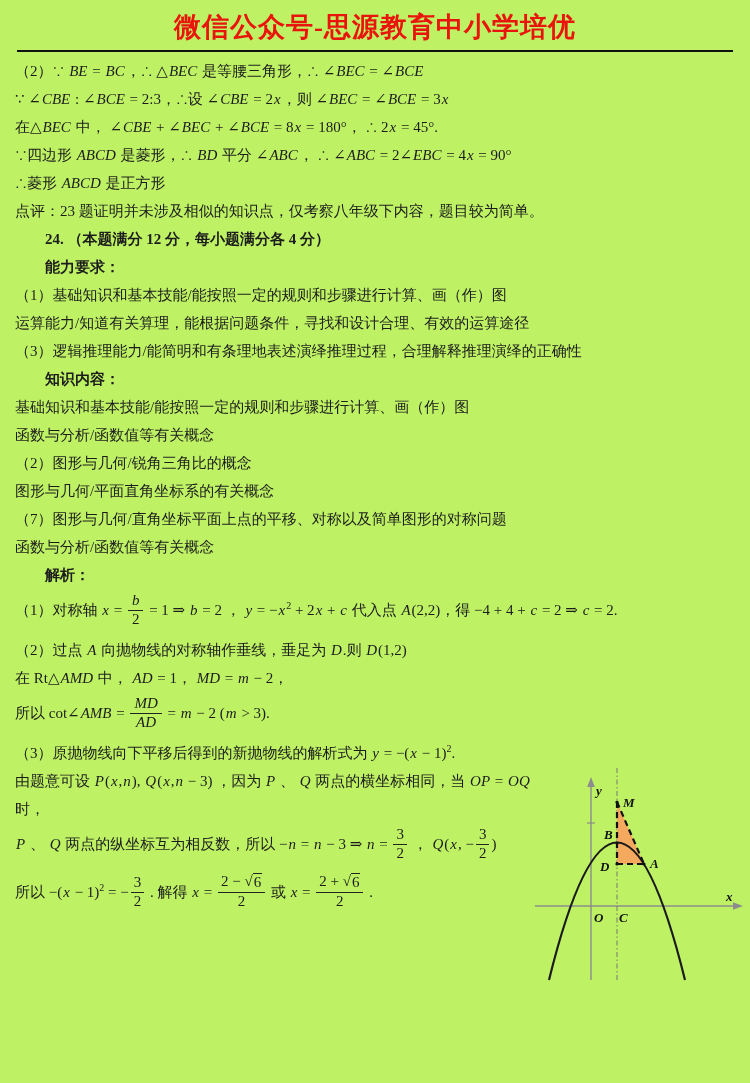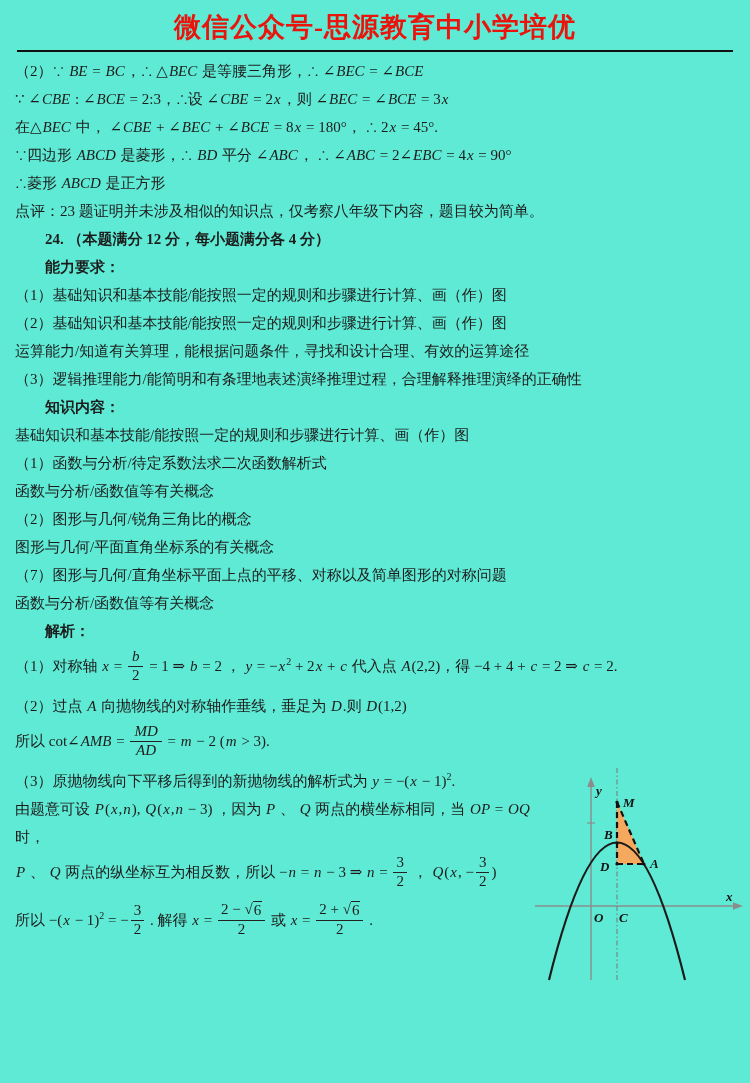--- a/index.html
+++ b/index.html
@@ -1,20 +1,20 @@
 <!DOCTYPE html>
 <html><head>
 <meta charset="utf-8">
 <style>
   html,body { margin:0; padding:0; background:#ffffff; }
   .page {
     position: relative;
     width: 750px;
     height: 1083px;
-    background: #5eead4;
+    background: #bef264;
     box-sizing: border-box;
     padding: 10px 15px 0 15px;
     font-family: "Liberation Serif", "DejaVu Serif", serif;
     color: #1c1c1c;
     overflow: hidden;
   }
   .title {
     text-align: center;
     font-size: 27px;
     font-weight: bold;
@@ -79,37 +79,36 @@
   <div id="doc-lines">
       <div class="line"><span class="seg-t">（2）∵ </span><span class="seg-m">BE</span><span class="seg-t"> = </span><span class="seg-m">BC</span><span class="seg-t">，∴ △</span><span class="seg-m">BEC</span><span class="seg-t"> 是等腰三角形，∴ ∠</span><span class="seg-m">BEC</span><span class="seg-t"> = ∠</span><span class="seg-m">BCE</span></div>
       <div class="line"><span class="seg-t">∵ ∠</span><span class="seg-m">CBE</span><span class="seg-t"> : ∠</span><span class="seg-m">BCE</span><span class="seg-t"> = 2:3，∴设 ∠</span><span class="seg-m">CBE</span><span class="seg-t"> = 2</span><span class="seg-m">x</span><span class="seg-t">，则 ∠</span><span class="seg-m">BEC</span><span class="seg-t"> = ∠</span><span class="seg-m">BCE</span><span class="seg-t"> = 3</span><span class="seg-m">x</span></div>
       <div class="line"><span class="seg-t">在△</span><span class="seg-m">BEC</span><span class="seg-t"> 中， ∠</span><span class="seg-m">CBE</span><span class="seg-t"> + ∠</span><span class="seg-m">BEC</span><span class="seg-t"> + ∠</span><span class="seg-m">BCE</span><span class="seg-t"> = 8</span><span class="seg-m">x</span><span class="seg-t"> = 180°， ∴ 2</span><span class="seg-m">x</span><span class="seg-t"> = 45°.</span></div>
       <div class="line"><span class="seg-t">∵四边形 </span><span class="seg-m">ABCD</span><span class="seg-t"> 是菱形，∴ </span><span class="seg-m">BD</span><span class="seg-t"> 平分 ∠</span><span class="seg-m">ABC</span><span class="seg-t">， ∴ ∠</span><span class="seg-m">ABC</span><span class="seg-t"> = 2∠</span><span class="seg-m">EBC</span><span class="seg-t"> = 4</span><span class="seg-m">x</span><span class="seg-t"> = 90°</span></div>
       <div class="line"><span class="seg-t">∴菱形 </span><span class="seg-m">ABCD</span><span class="seg-t"> 是正方形</span></div>
       <div class="line"><span class="seg-t">点评：23 题证明并未涉及相似的知识点，仅考察八年级下内容，题目较为简单。</span></div>
       <div class="line bold"><span class="seg-b">24. （本题满分 12 分，每小题满分各 4 分）</span></div>
       <div class="line bold"><span class="seg-b">能力要求：</span></div>
       <div class="line"><span class="seg-t">（1）基础知识和基本技能/能按照一定的规则和步骤进行计算、画（作）图</span></div>
-      <div class="line"><span class="seg-t">（2）基础知识和基本技能/能按照一定的规则和步骤进行计算、画（作）图</span></div>
       <div class="line"><span class="seg-t">运算能力/知道有关算理，能根据问题条件，寻找和设计合理、有效的运算途径</span></div>
       <div class="line"><span class="seg-t">（3）逻辑推理能力/能简明和有条理地表述演绎推理过程，合理解释推理演绎的正确性</span></div>
       <div class="line bold"><span class="seg-b">知识内容：</span></div>
       <div class="line"><span class="seg-t">基础知识和基本技能/能按照一定的规则和步骤进行计算、画（作）图</span></div>
-      <div class="line"><span class="seg-t">（1）函数与分析/待定系数法求二次函数解析式</span></div>
       <div class="line"><span class="seg-t">函数与分析/函数值等有关概念</span></div>
       <div class="line"><span class="seg-t">（2）图形与几何/锐角三角比的概念</span></div>
       <div class="line"><span class="seg-t">图形与几何/平面直角坐标系的有关概念</span></div>
       <div class="line"><span class="seg-t">（7）图形与几何/直角坐标平面上点的平移、对称以及简单图形的对称问题</span></div>
       <div class="line"><span class="seg-t">函数与分析/函数值等有关概念</span></div>
       <div class="line bold"><span class="seg-b">解析：</span></div>
       <div class="line tall"><span class="seg-t">（1）对称轴 </span><span class="seg-m">x</span><span class="seg-t"> = </span><span class="frac">
           <span class="num"><span class="seg-m">b</span></span>
           <span class="den"><span class="seg-t">2</span></span>
         </span><span class="seg-t"> = 1 ⇒ </span><span class="seg-m">b</span><span class="seg-t"> = 2 ， </span><span class="seg-m">y</span><span class="seg-t"> = −</span><span class="seg-m">x</span><span class="seg-sup">2</span><span class="seg-t"> + 2</span><span class="seg-m">x</span><span class="seg-t"> + </span><span class="seg-m">c</span><span class="seg-t"> 代入点 </span><span class="seg-m">A</span><span class="seg-t">(2,2)，得 −4 + 4 + </span><span class="seg-m">c</span><span class="seg-t"> = 2 ⇒ </span><span class="seg-m">c</span><span class="seg-t"> = 2.</span></div>
       <div class="line"><span class="seg-t">（2）过点 </span><span class="seg-m">A</span><span class="seg-t"> 向抛物线的对称轴作垂线，垂足为 </span><span class="seg-m">D</span><span class="seg-t">.则 </span><span class="seg-m">D</span><span class="seg-t">(1,2)</span></div>
+      <div class="line"><span class="seg-t">在 Rt△</span><span class="seg-m">AMD</span><span class="seg-t"> 中， </span><span class="seg-m">AD</span><span class="seg-t"> = 1， </span><span class="seg-m">MD</span><span class="seg-t"> = </span><span class="seg-m">m</span><span class="seg-t"> − 2，</span></div>
       <div class="line tall"><span class="seg-t">所以 cot∠</span><span class="seg-m">AMB</span><span class="seg-t"> = </span><span class="frac">
           <span class="num"><span class="seg-m">MD</span></span>
           <span class="den"><span class="seg-m">AD</span></span>
         </span><span class="seg-t"> = </span><span class="seg-m">m</span><span class="seg-t"> − 2 (</span><span class="seg-m">m</span><span class="seg-t"> &gt; 3).</span></div>
       <div class="line"><span class="seg-t">（3）原抛物线向下平移后得到的新抛物线的解析式为 </span><span class="seg-m">y</span><span class="seg-t"> = −(</span><span class="seg-m">x</span><span class="seg-t"> − 1)</span><span class="seg-sup">2</span><span class="seg-t">.</span></div>
       <div class="line"><span class="seg-t">由题意可设 </span><span class="seg-m">P</span><span class="seg-t">(</span><span class="seg-m">x</span><span class="seg-t">,</span><span class="seg-m">n</span><span class="seg-t">), </span><span class="seg-m">Q</span><span class="seg-t">(</span><span class="seg-m">x</span><span class="seg-t">,</span><span class="seg-m">n</span><span class="seg-t"> − 3) ，因为 </span><span class="seg-m">P</span><span class="seg-t"> 、 </span><span class="seg-m">Q</span><span class="seg-t"> 两点的横坐标相同，当 </span><span class="seg-m">OP</span><span class="seg-t"> = </span><span class="seg-m">OQ</span></div>
       <div class="line"><span class="seg-t">时，</span></div>
       <div class="line tall"><span class="seg-m">P</span><span class="seg-t"> 、 </span><span class="seg-m">Q</span><span class="seg-t"> 两点的纵坐标互为相反数，所以 −</span><span class="seg-m">n</span><span class="seg-t"> = </span><span class="seg-m">n</span><span class="seg-t"> − 3 ⇒ </span><span class="seg-m">n</span><span class="seg-t"> = </span><span class="frac">
           <span class="num"><span class="seg-t">3</span></span>
           <span class="den"><span class="seg-t">2</span></span>

